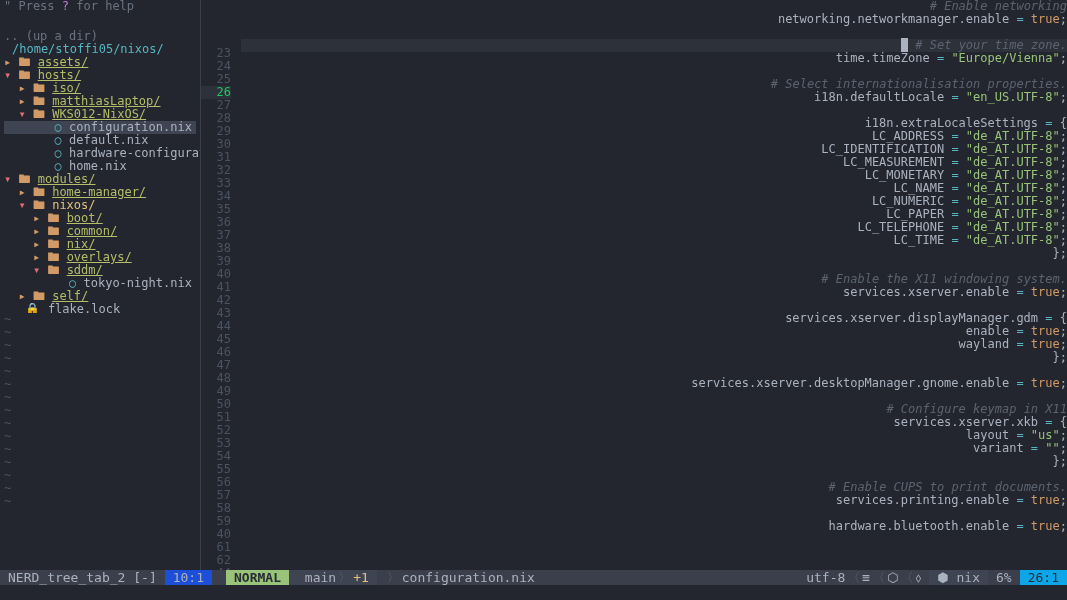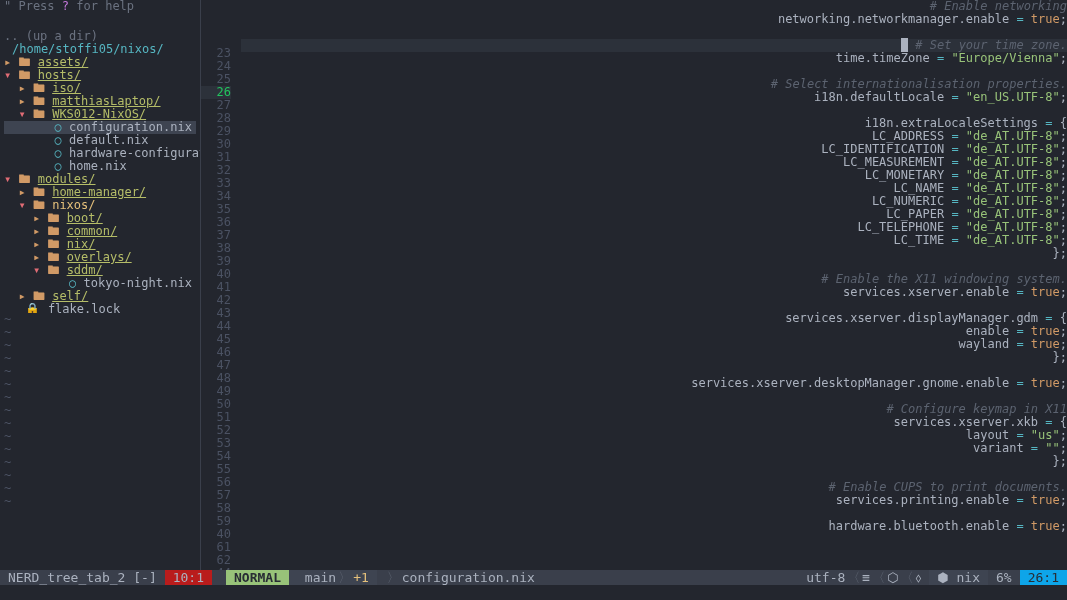--- a/index.html
+++ b/index.html
@@ -106,21 +106,21 @@
       color: #abb2bf;
       align-items: stretch;
     }
     .sb-seg {
       display: flex;
       align-items: center;
       padding: 0 8px;
       white-space: pre;
     }
     .sb-left-name { background: #3a3f4b; color: #abb2bf; }
-    .sb-left-pos { background: #b91c1c; color: #abb2bf; }
+    .sb-left-pos { background: #1d4ed8; color: #abb2bf; }
     .sb-mode { background: #98c379; color: #282c34; font-weight: bold; }
     .sb-branch { background: #3e4451; color: #abb2bf; }
     .sb-diff { color: #e5c07b; }
     .sb-file { background: #3a3f4b; color: #abb2bf; }
     .sb-spacer { flex: 1; background: #3a3f4b; }
     .sb-enc { background: #3a3f4b; color: #abb2bf; }
     .sb-ft { background: #3e4451; color: #abb2bf; }
     .sb-pct { background: #3a3f4b; color: #abb2bf; }
     .sb-pos { background: #0ea5e9; color: #282c34; }
     .sep { color: #5c6370; padding: 0 2px; }

